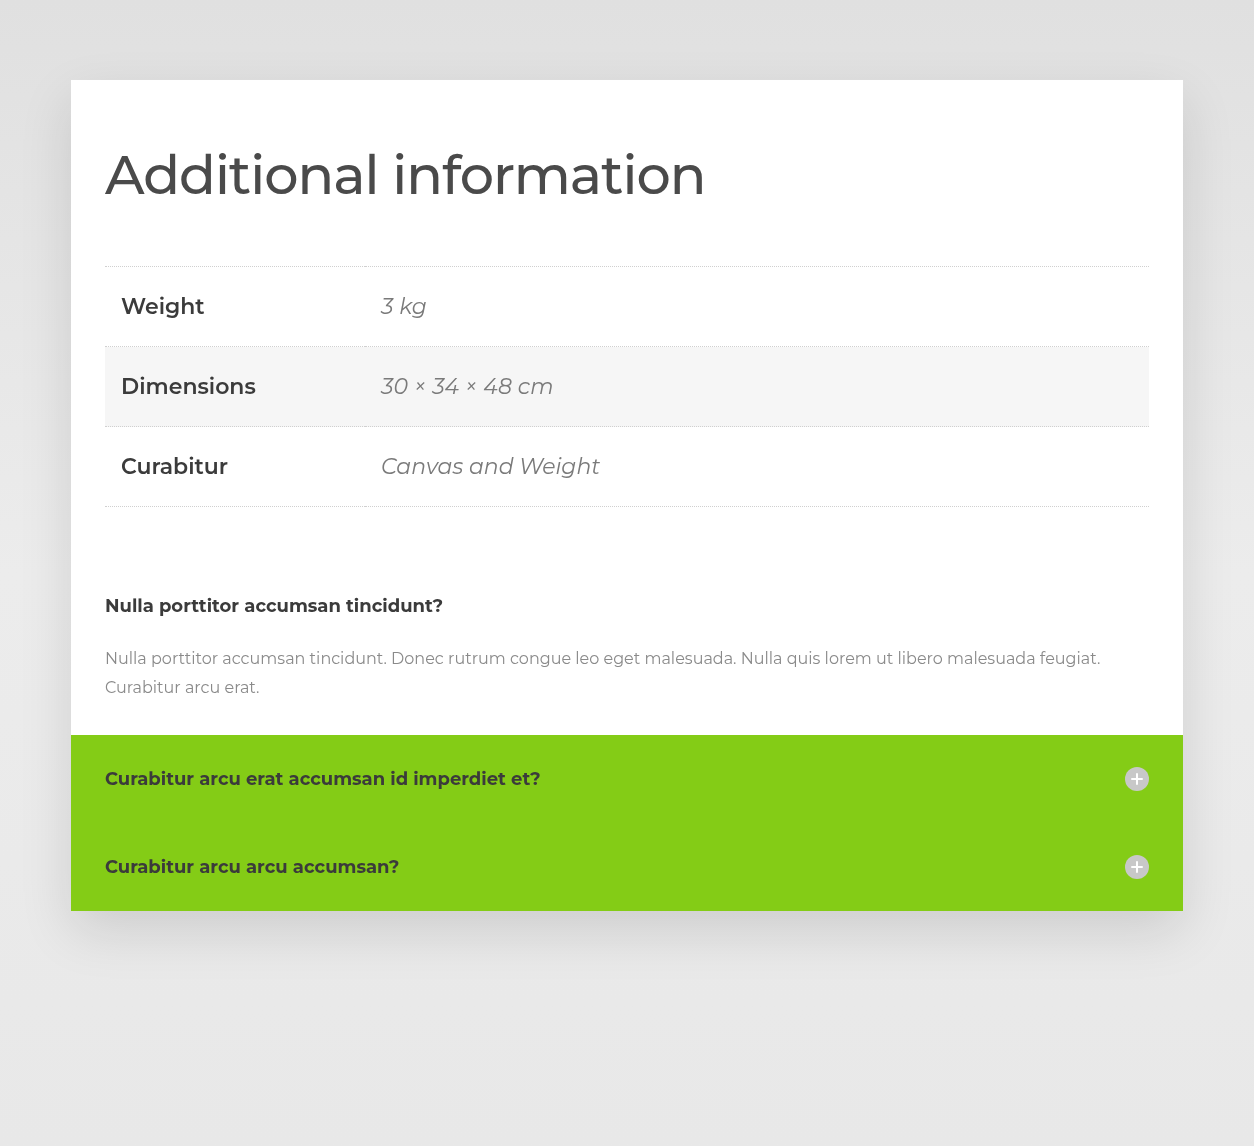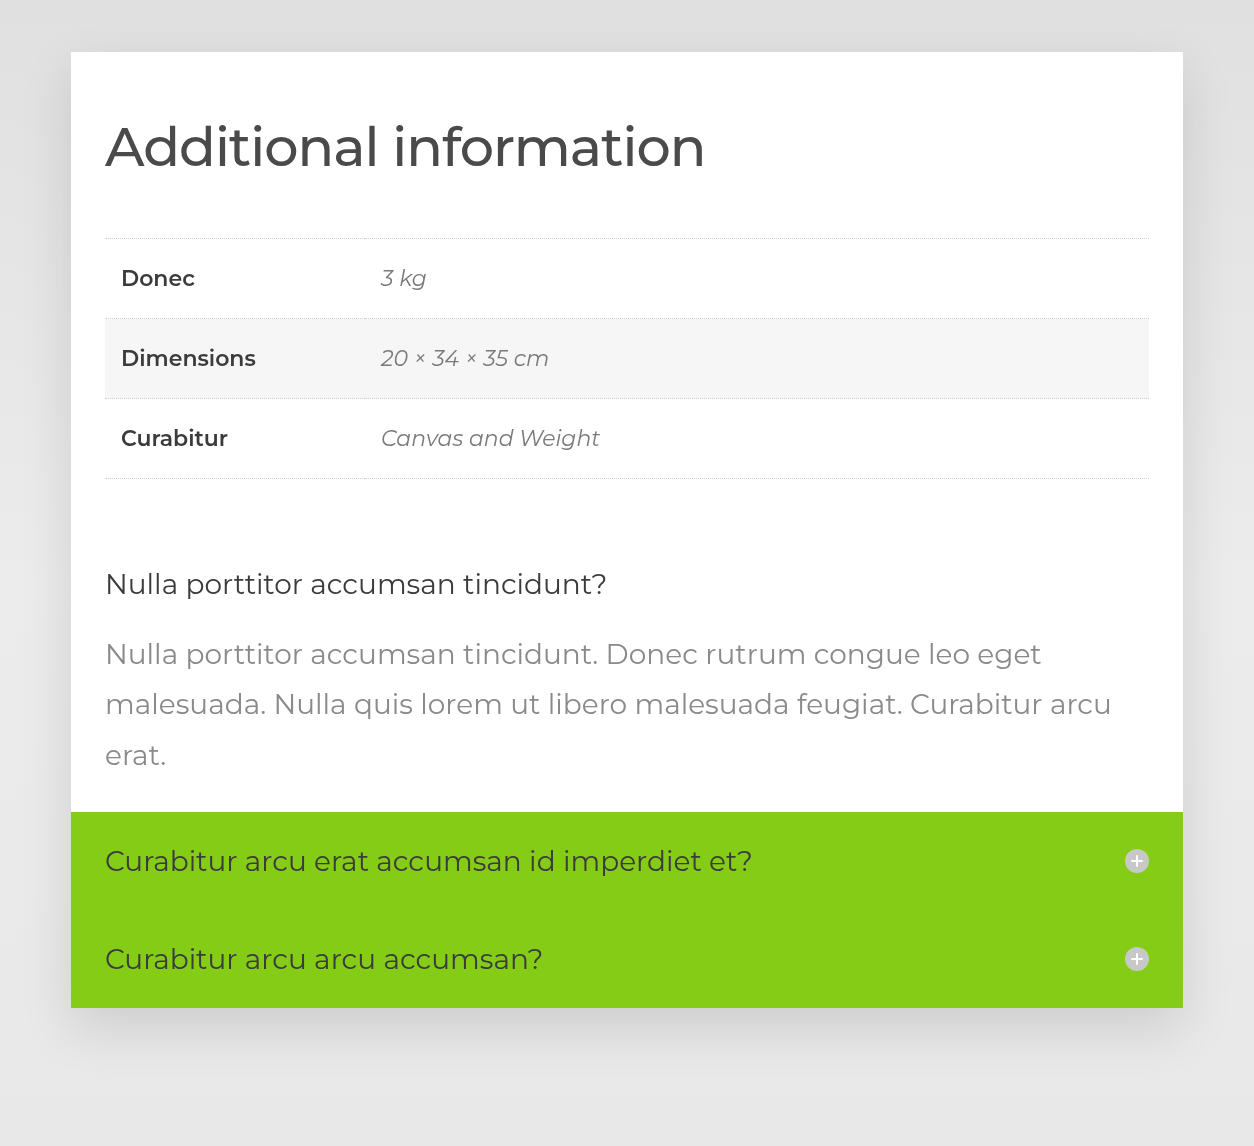--- a/index.html
+++ b/index.html
@@ -11,20 +11,21 @@
       font-family: 'Montserrat', -apple-system, BlinkMacSystemFont, 'Segoe UI', Roboto, sans-serif;
       background: #e8e8e8;
       background: linear-gradient(180deg, #e0e0e0 0%, #ececec 50%, #e8e8e8 100%);
       min-height: 1146px;
       padding: 52px 71px 158px 71px;
     }
     .card {
       background: #ffffff;
       box-shadow: 0 20px 50px rgba(0,0,0,0.12);
       width: 100%;
+      margin-top: 28px;
     }
     .card-inner {
       padding: 62px 34px 0 34px;
     }
     .page-title {
       font-size: 54px;
       font-weight: 500;
       color: #4a4a4a;
       letter-spacing: -1px;
       margin-bottom: 58px;
@@ -69,62 +70,62 @@
     .accordion-item.closed {
       background: #84cc16;
     }
     .accordion-header {
       display: flex;
       justify-content: space-between;
       align-items: center;
       cursor: pointer;
     }
     .accordion-title {
-      font-size: 28px;
-      font-weight: 400;
+      font-size: 18px;
+      font-weight: 700;
       color: #3b3b3b;
     }
     .accordion-icon {
       width: 24px;
       height: 24px;
       border-radius: 50%;
       background: #c8c8c8;
       display: flex;
       align-items: center;
       justify-content: center;
       flex-shrink: 0;
     }
     .accordion-icon svg {
       width: 12px;
       height: 12px;
     }
     .accordion-content {
       margin-top: 28px;
-      font-size: 28px;
+      font-size: 16px;
       line-height: 1.8;
       color: #8a8a8a;
       font-weight: 400;
     }
   </style>
 </head>
 <body>
 
 <div class="card">
   <div class="card-inner">
     <h1 class="page-title">Additional information</h1>
 
     <table class="attributes-table">
       <tbody>
         <tr>
-          <td class="attr-label">Donec</td>
+          <td class="attr-label">Weight</td>
           <td class="attr-value">3 kg</td>
         </tr>
         <tr>
           <td class="attr-label">Dimensions</td>
-          <td class="attr-value">20 × 34 × 35 cm</td>
+          <td class="attr-value">30 × 34 × 48 cm</td>
         </tr>
         <tr>
           <td class="attr-label">Curabitur</td>
           <td class="attr-value">Canvas and Weight</td>
         </tr>
       </tbody>
     </table>
   </div>
 
   <div class="accordion">

